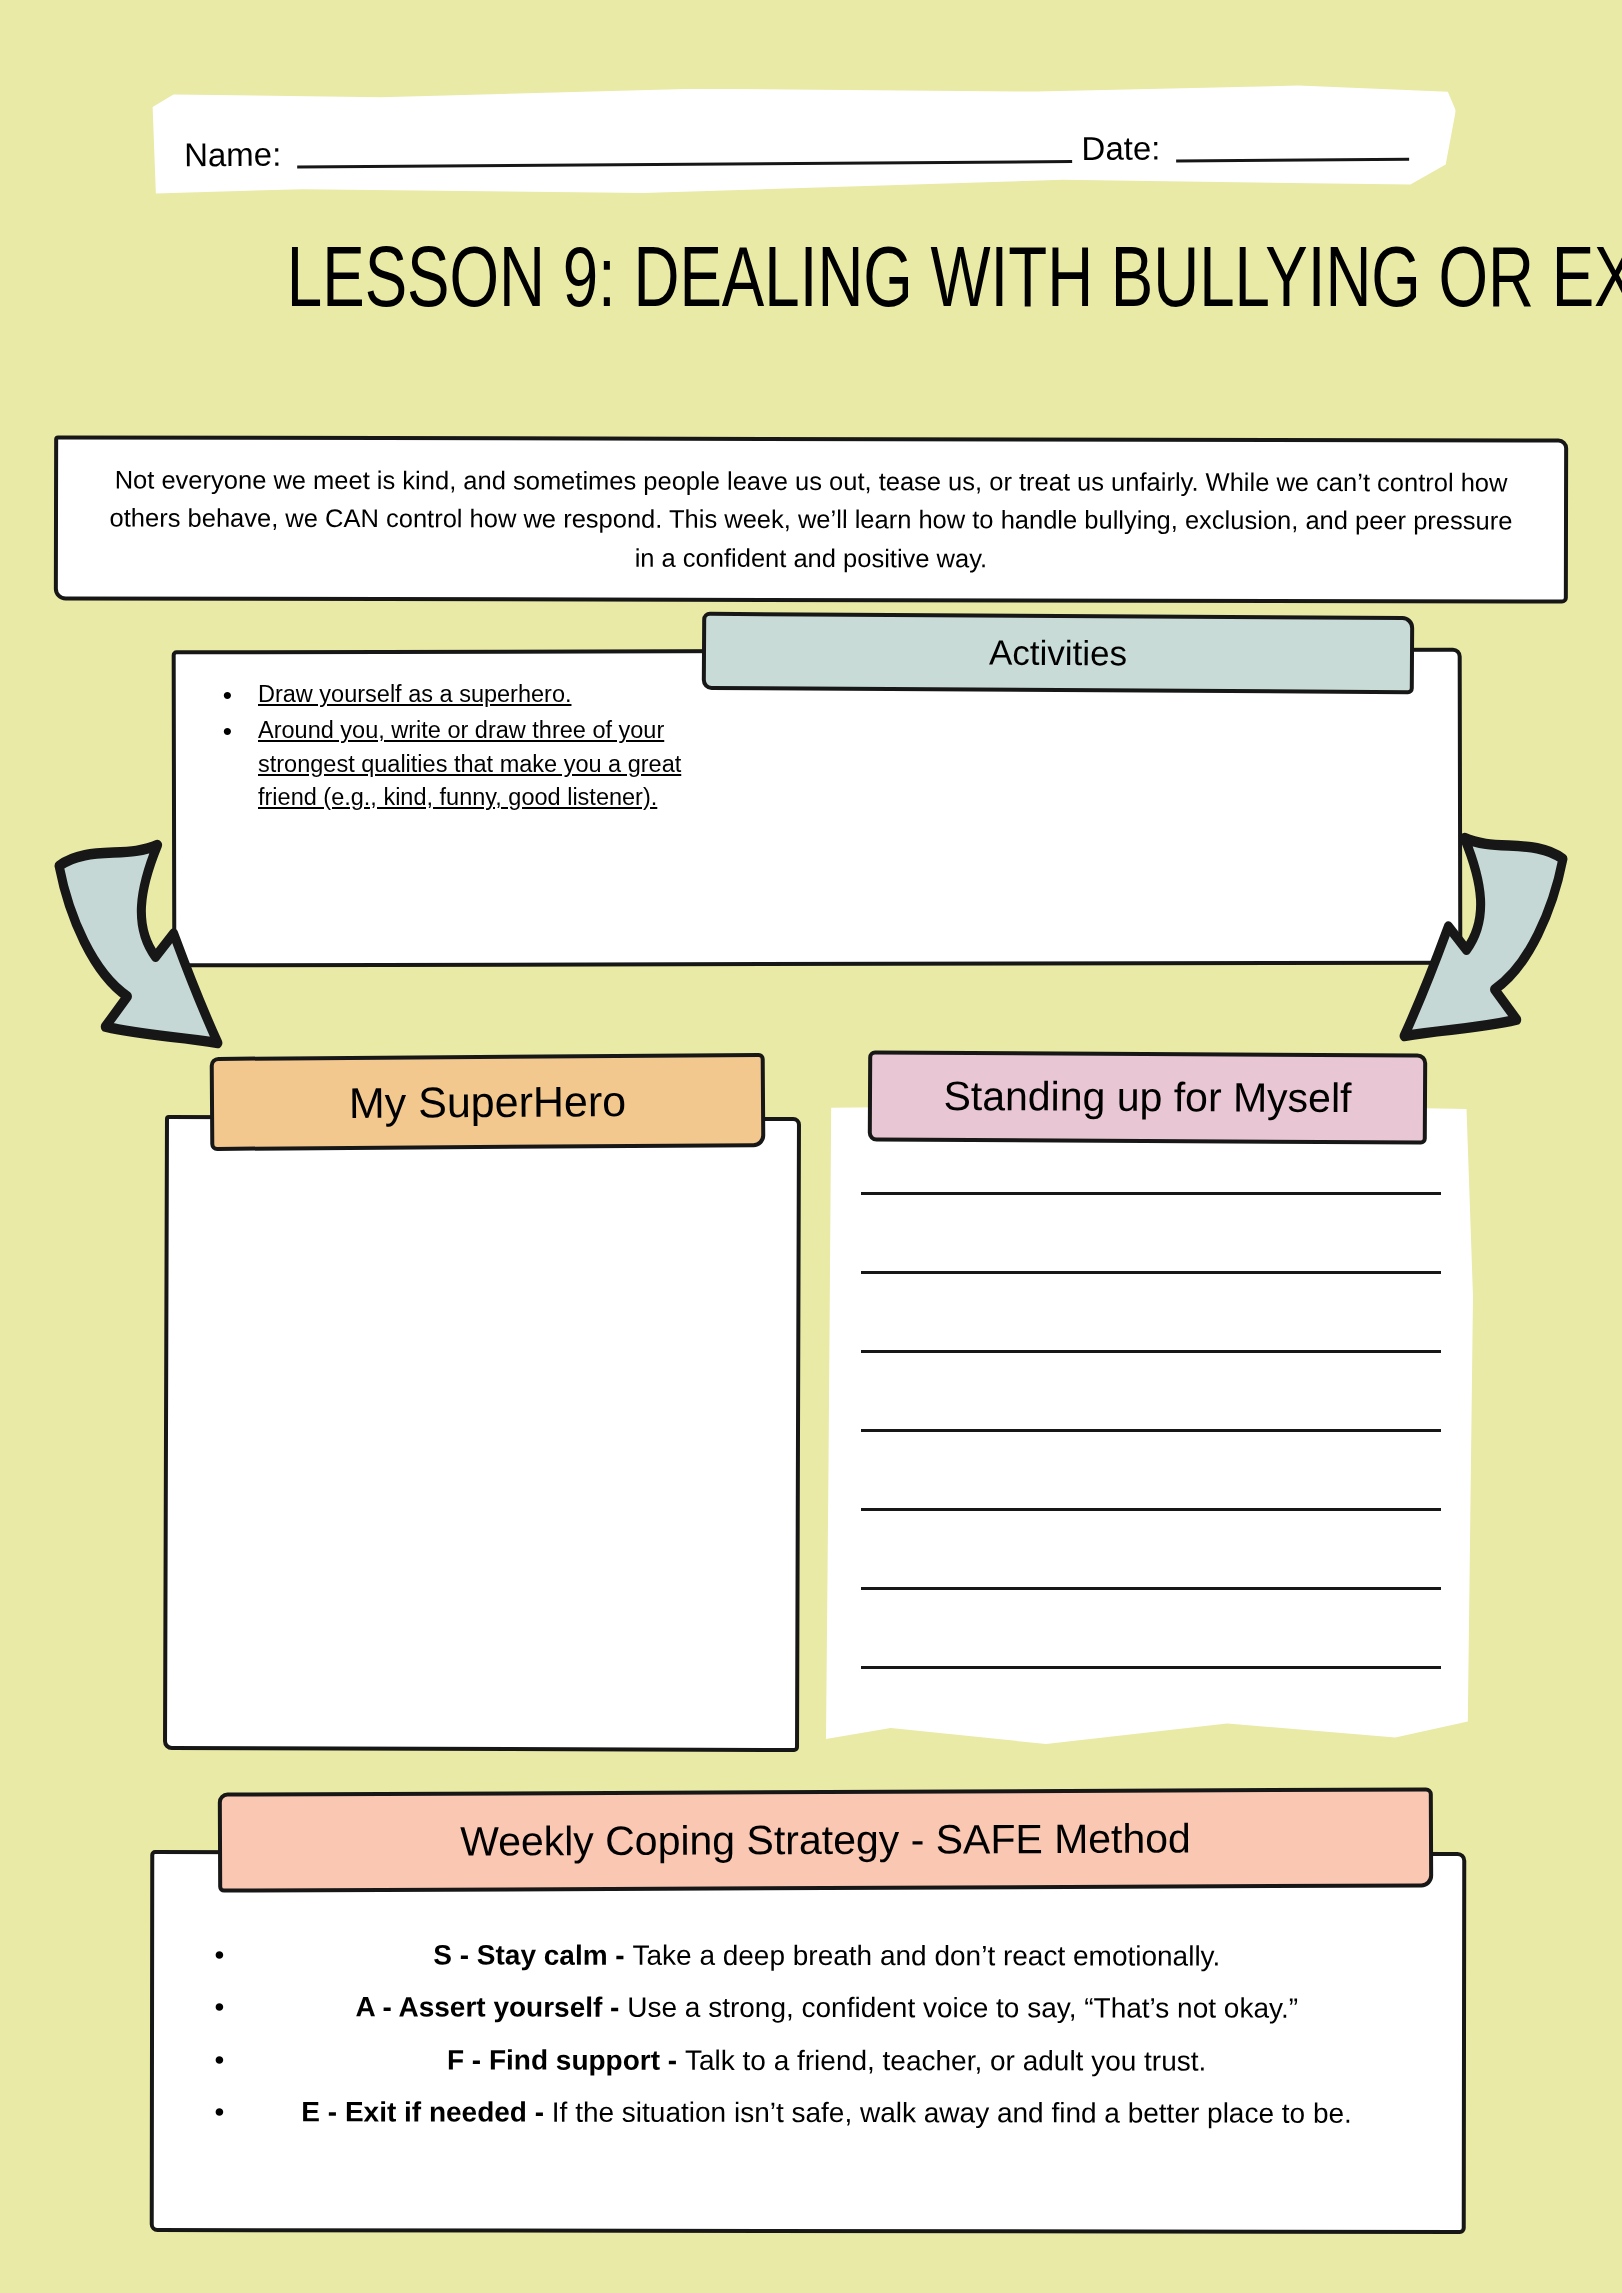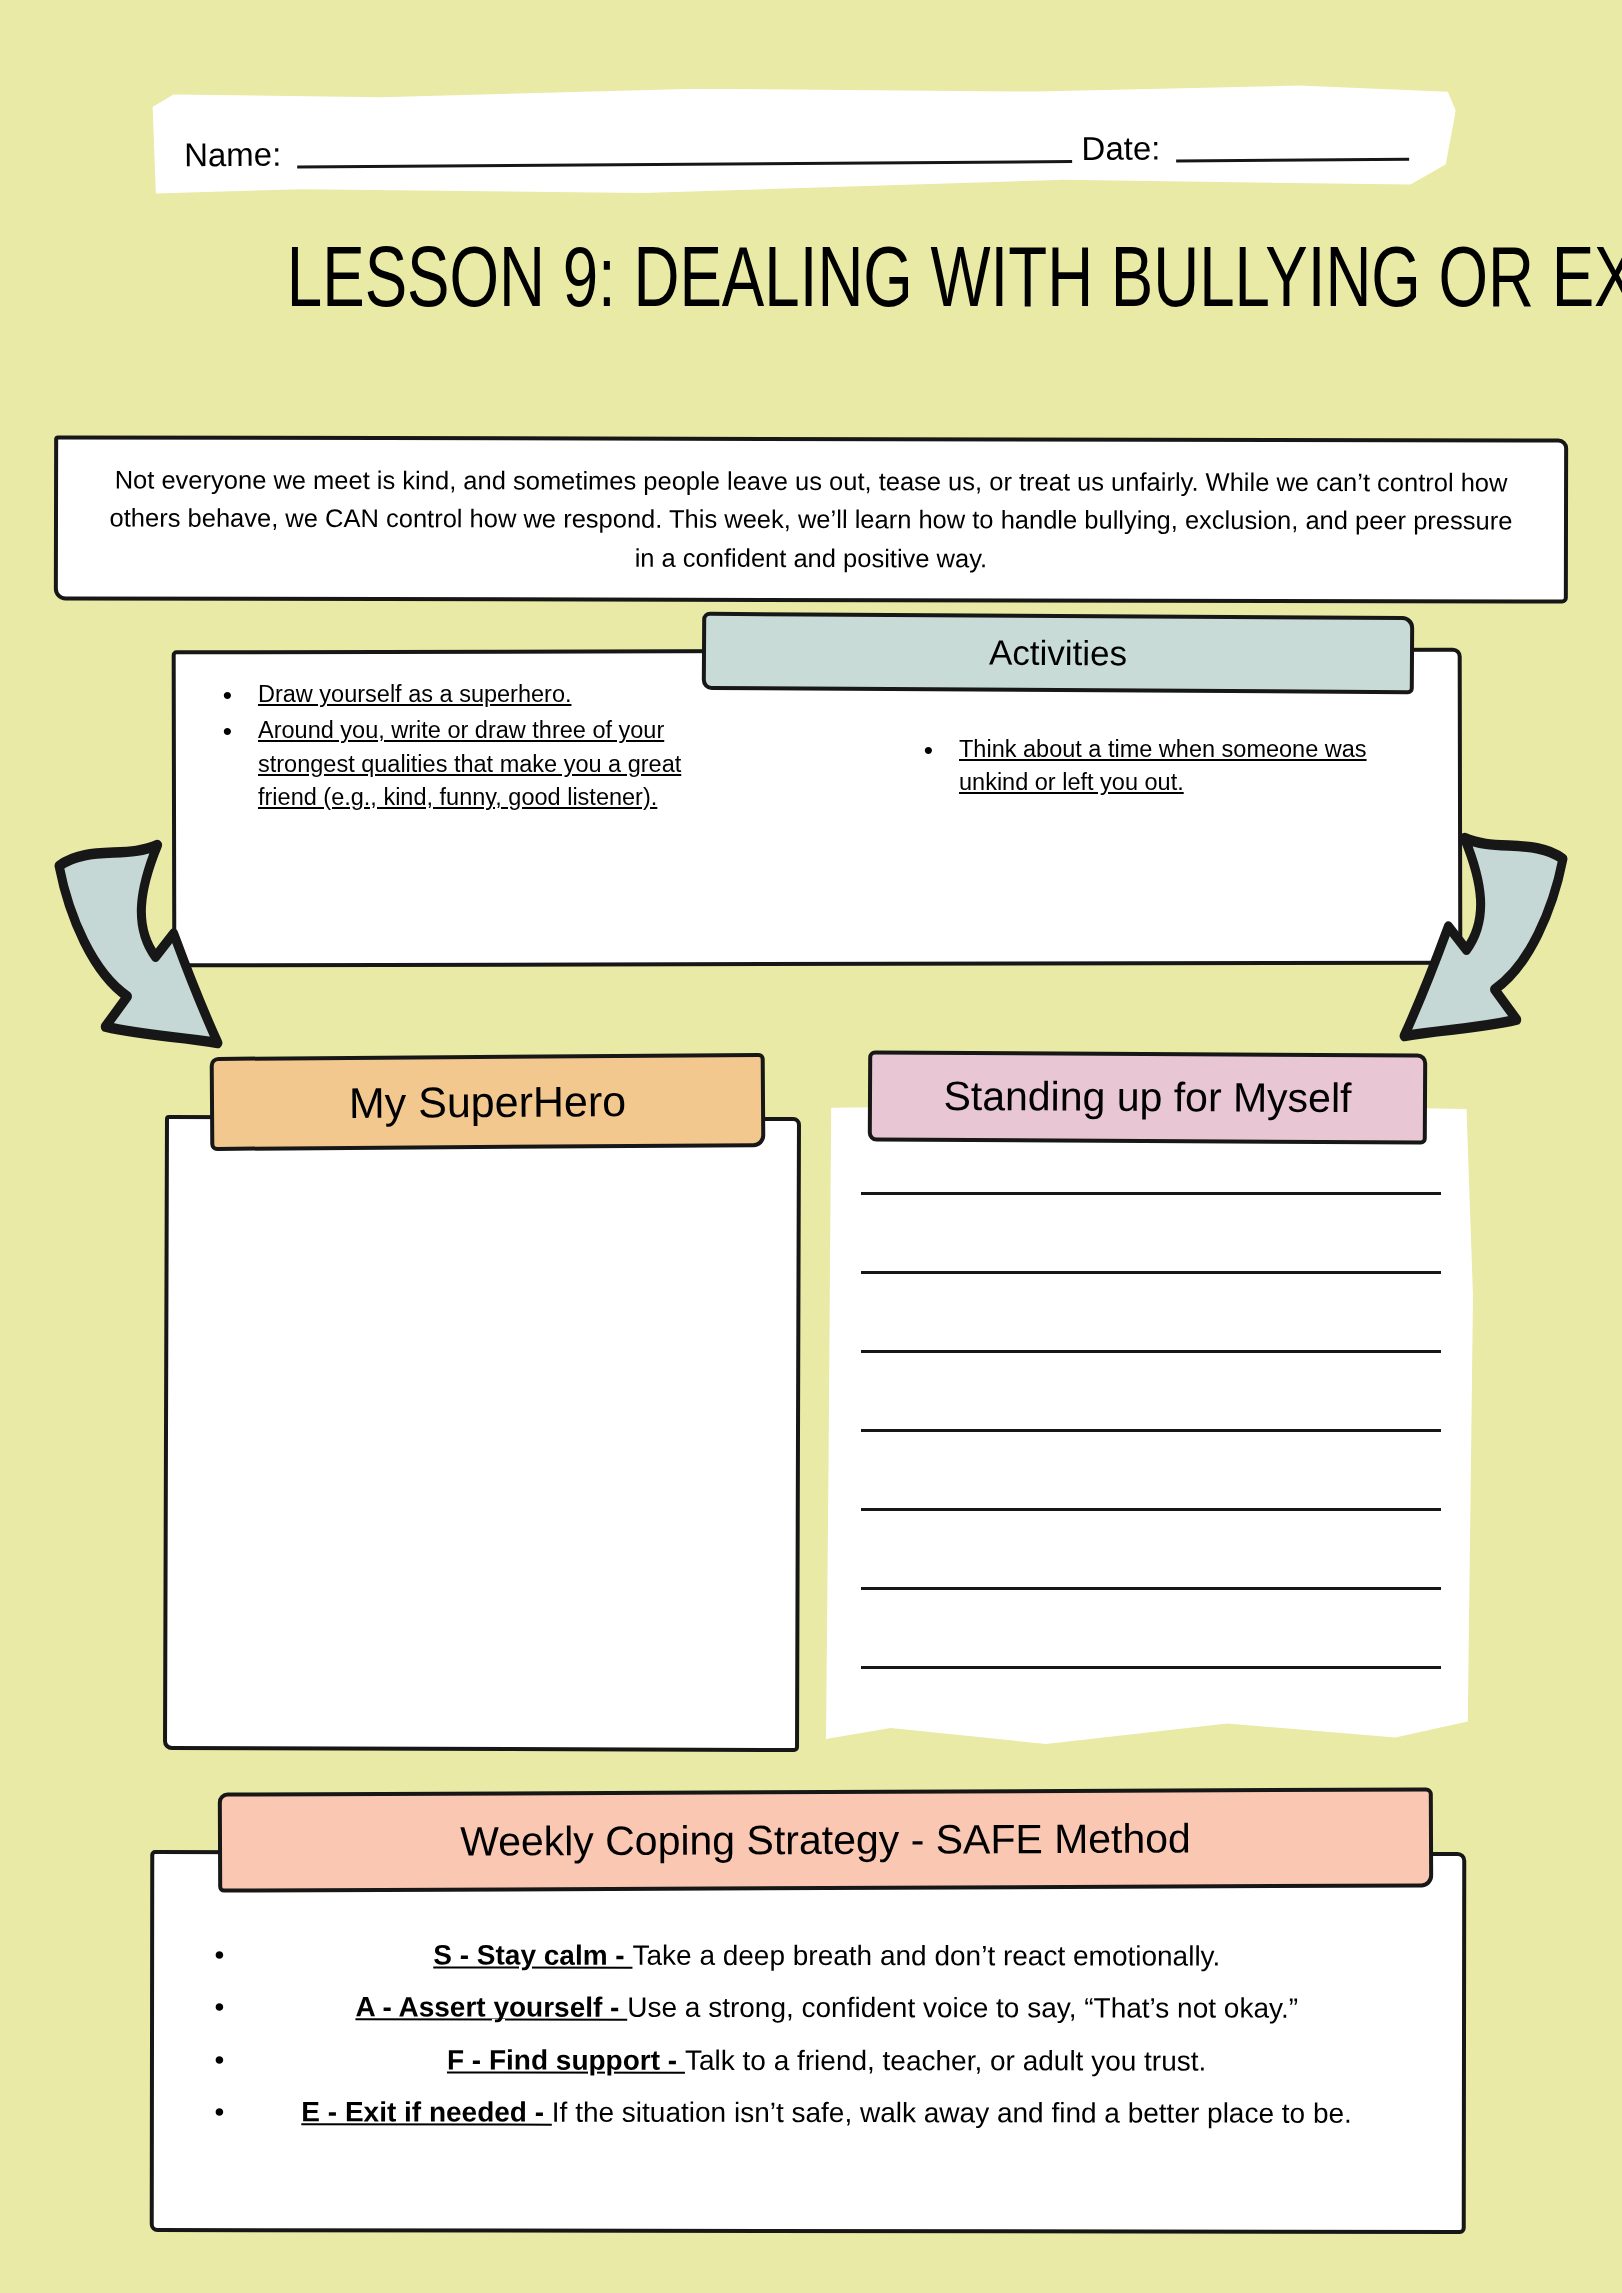--- a/index.html
+++ b/index.html
@@ -90,21 +90,21 @@
   }
   .safe-panel{
     position:absolute;left:150px;top:1851px;width:1316px;height:382px;background:#fff;
     border:4.9px solid #171717;border-radius:4.9px 8.8px 5.9px 7.8px;box-sizing:border-box;
     transform:rotate(0.08deg);z-index:2;
     padding:82px 29px 0 35px;
   }
   .safe-item{display:flex;align-items:flex-start;margin-bottom:14.7px;font-size:28px;line-height:1.35;}
   .safe-bullet{width:25.5px;margin-left:25.5px;flex:none;}
   .safe-text{flex:1;text-align:center;padding:0 25.5px 0 5.9px;}
-  .safe-text b{font-weight:700;text-decoration:underline;}
+  .safe-text b{font-weight:700;}
 </style>
 </head>
 <body>
 
 <div class="page">
 
   <div class="banner">
     <span class="name-label">Name:</span>
     <span class="fill-line"></span>
     <span class="date-label">Date:</span>
@@ -121,21 +121,20 @@
 
   <div class="act-panel"></div>
   <div class="act-header">
     <span>Activities</span>
   </div>
   <ul class="act-list act-list-left">
       <li>Draw yourself as a superhero.</li>
       <li>Around you, write or draw three of your strongest qualities that make you a great friend (e.g., kind, funny, good listener).</li>
     </ul>
   <ul class="act-list act-list-right">
-      <li>Think about a time when someone was unkind or left you out.</li>
     </ul>
 
   <svg class="arrow arrow-left" viewBox="0 0 100 100" preserveAspectRatio="none">
     <path d="M8,12 C22,3 42,9 57,3 C48,22 45,38 56,51 L65,41 C71,55 76,67 87,88 C66,85 51,85 31,81 L42,68 C25,58 13,34 8,12 Z" fill="#c5d8d6" stroke="#171717" stroke-width="4.5" stroke-linejoin="round"></path>
   </svg>
   <svg class="arrow arrow-right" viewBox="0 0 100 100" preserveAspectRatio="none">
     <path d="M8,12 C22,3 42,9 57,3 C48,22 45,38 56,51 L65,41 C71,55 76,67 87,88 C66,85 51,85 31,81 L42,68 C25,58 13,34 8,12 Z" fill="#c5d8d6" stroke="#171717" stroke-width="4.5" stroke-linejoin="round"></path>
   </svg>
 
   <div class="sh-header">

